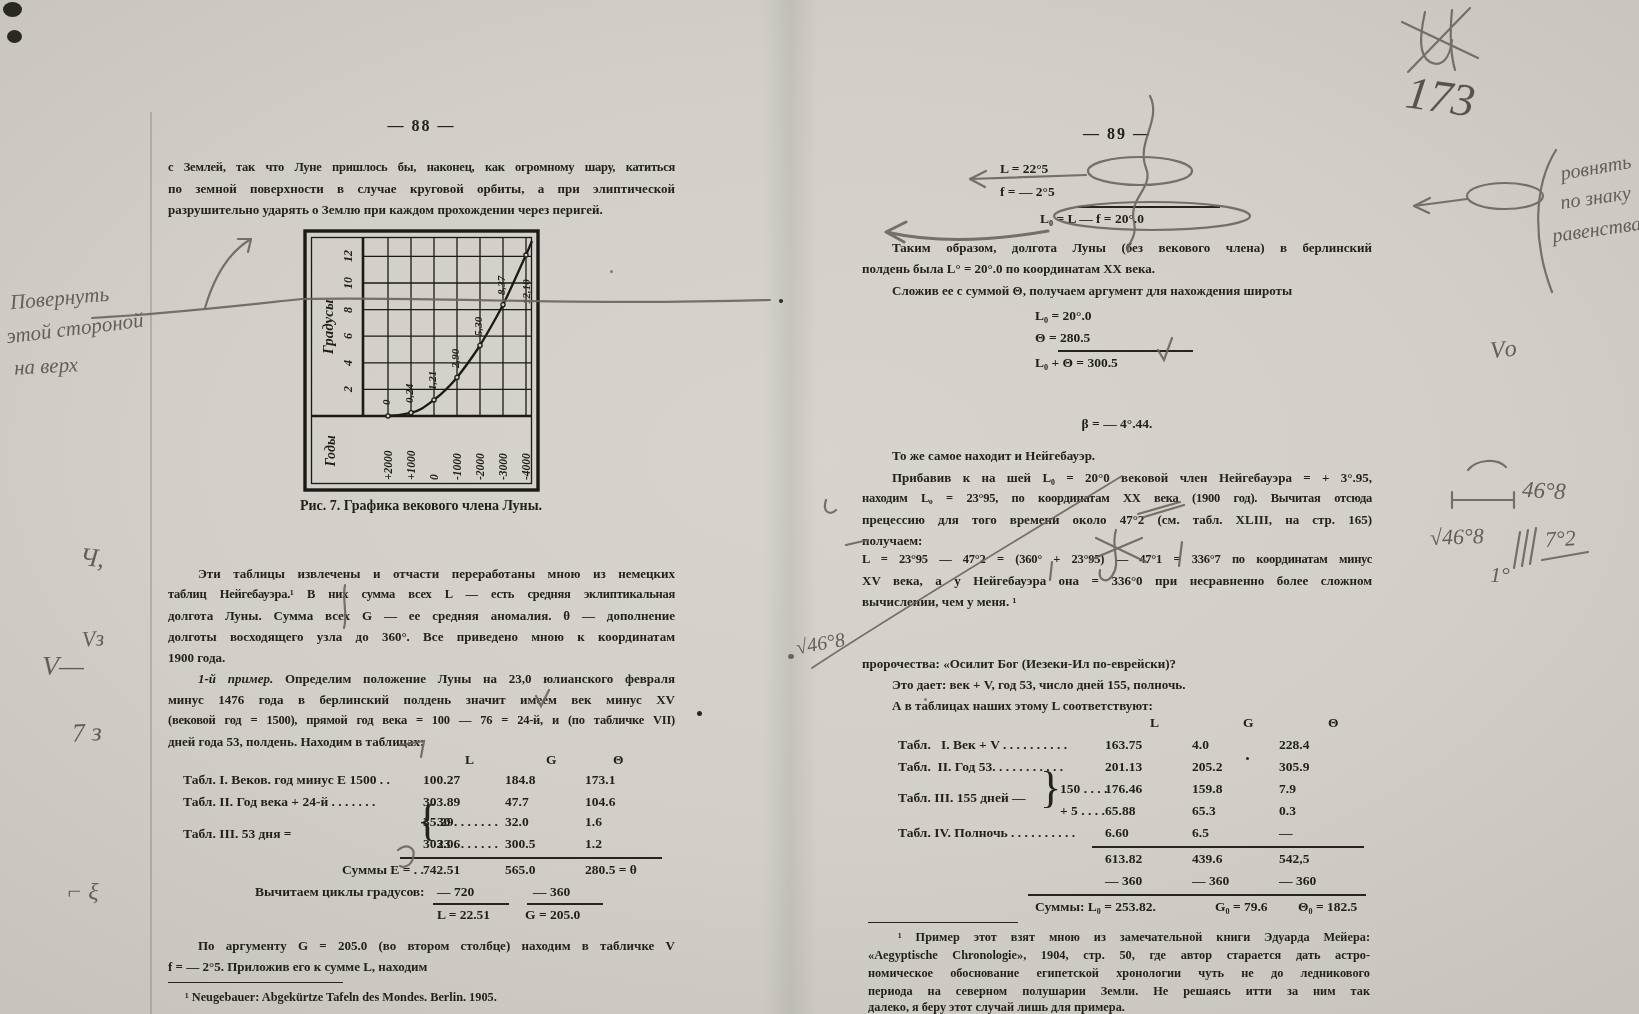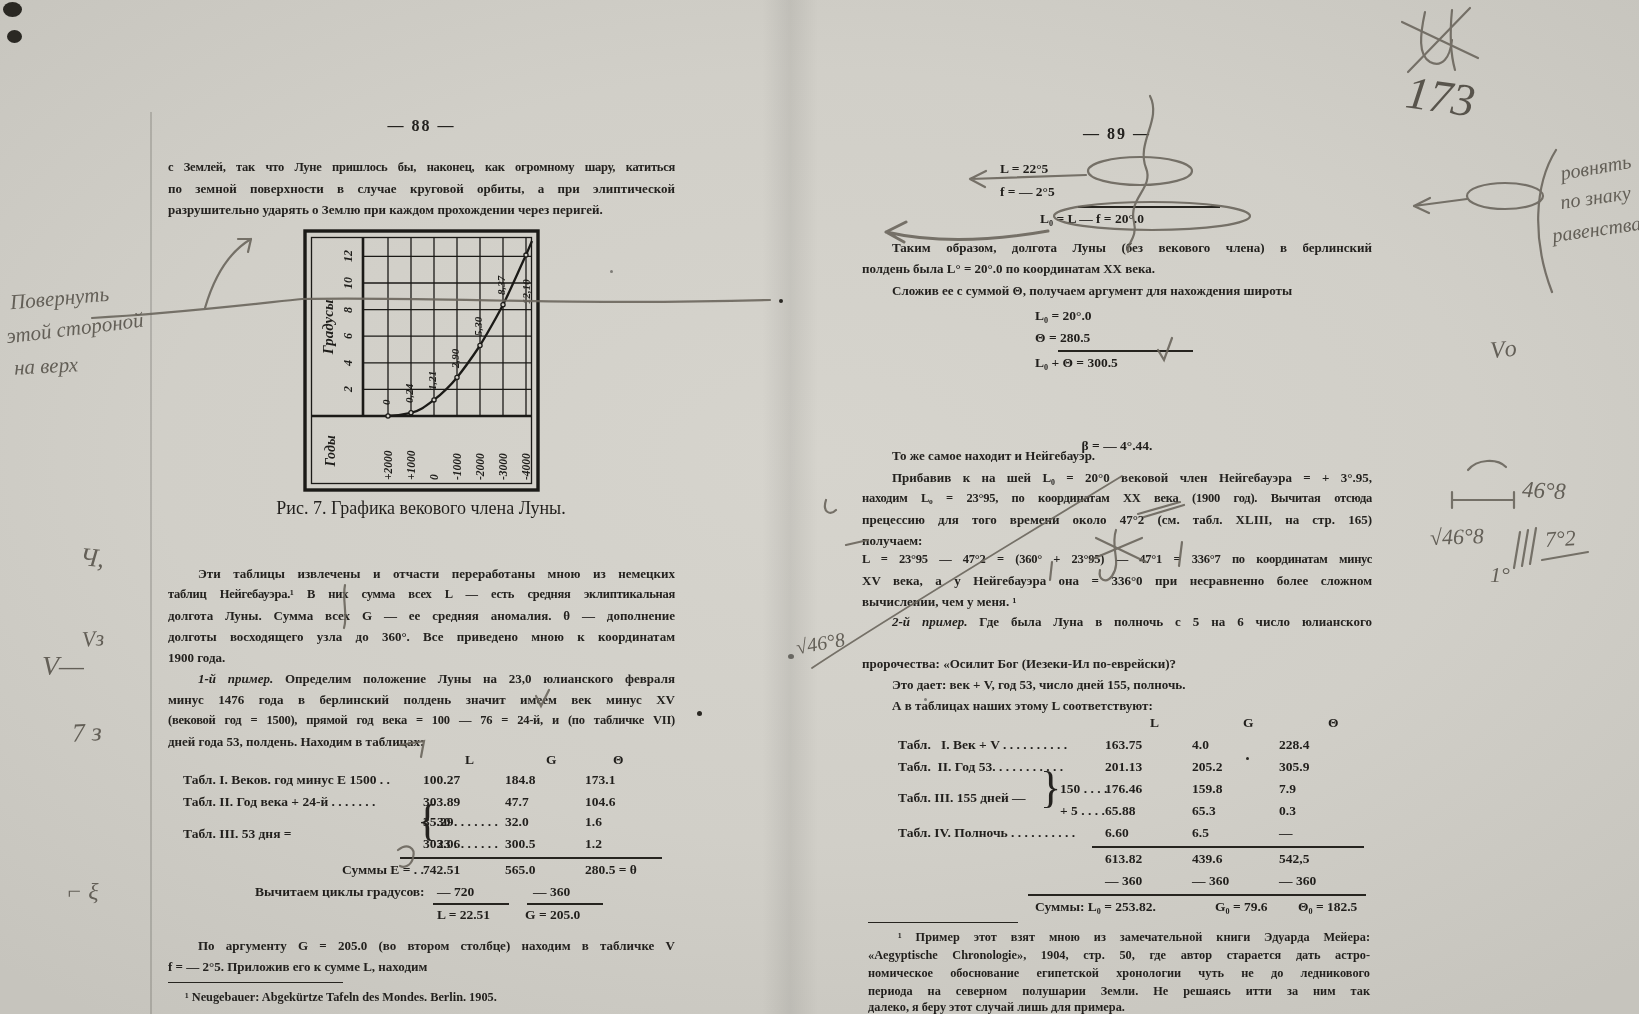--- a/index.html
+++ b/index.html
@@ -6,27 +6,27 @@
   body{width:1639px;height:1014px;overflow:hidden;background:#c8c6bf;
        font-family:"Liberation Serif","DejaVu Serif",serif;}
   #scan{position:absolute;inset:0;width:1639px;height:1014px;
         background:
           radial-gradient(1200px 700px at 50% 45%, #d6d4cd 0%, #d1cfc8 55%, #c6c4bd 100%);
         color:#211f1c;}
   .abs{position:absolute;}
   .t{font-size:13px;font-weight:bold;line-height:1.25;color:#24221f;}
   .jl{width:507px;text-align:justify;text-align-last:justify;}
   .ll{width:507px;text-align:left;}
-  .ctr{text-align:center;text-align-last:center;margin-top:22px;}
+  .ctr{text-align:center;text-align-last:center;}
   .ind{padding-left:30px;box-sizing:border-box;}
   .tight{font-size:12.5px;letter-spacing:-0.25px;}
   .lead{font-style:italic;font-weight:bold;}
   .pagenum{font-size:16px;font-weight:bold;letter-spacing:2px;text-align:center;}
   .head{font-size:18px;font-weight:bold;letter-spacing:.4px;text-align:center;}
-  .cap{font-size:18px;font-weight:normal;text-align:center;}
+  .cap{font-size:14px;font-weight:bold;text-align:center;}
   .eq{font-size:13.5px;font-weight:bold;}
   .fn{font-size:12.3px;font-weight:bold;}
   .cell{font-size:13.5px;font-weight:bold;white-space:nowrap;}
   .num{text-align:left;}
   .rule{background:#26241f;height:1.5px;}
   .brace{font-size:44px;font-weight:normal;line-height:1;color:#24221f;}
   .hw{font-style:italic;color:#635f57;white-space:nowrap;}
   .speck{border-radius:50%;background:#2a2823;}
   .crease{width:2px;background:rgba(40,38,33,.18);filter:blur(.7px);}
   .fold{background:linear-gradient(90deg,rgba(0,0,0,0) 0%,rgba(0,0,0,.07) 50%,rgba(0,0,0,0) 100%);}
@@ -198,21 +198,20 @@
 
   <div class="abs t jl ind" style="left:862px;top:470px;width:510px">Прибавив к на шей L₀ = 20°0 вековой член Нейгебауэра = + 3°.95,</div>
   <div class="abs t jl tight" style="left:862px;top:491px;width:510px">находим L₀ = 23°95, по координатам XX века (1900 год). Вычитая отсюда</div>
   <div class="abs t jl" style="left:862px;top:512px;width:510px">прецессию для того времени около 47°2 (см. табл. XLIII, на стр. 165)</div>
   <div class="abs t ll" style="left:862px;top:533px;width:510px">получаем:</div>
 
   <div class="abs t jl tight" style="left:862px;top:552px;width:510px">L = 23°95 — 47°2 = (360° + 23°95) — 47°1 = 336°7 по координатам минус</div>
   <div class="abs t jl" style="left:862px;top:573px;width:510px">XV века, а у Нейгебауэра она = 336°0 при несравненно более сложном</div>
   <div class="abs t ll" style="left:862px;top:594px;width:510px">вычислении, чем у меня. ¹</div>
 
-  <div class="abs t jl ind" style="left:862px;top:614px;width:510px"><span class="lead">2-й пример.</span><span> Где была Луна в полночь с 5 на 6 число юлианского</span></div>
   <div class="abs t ll" style="left:862px;top:656px;width:510px">пророчества: «Осилит Бог (Иезеки-Ил по-еврейски)?</div>
   <div class="abs t ll ind" style="left:862px;top:677px;width:510px">Это дает: век + V, год 53, число дней 155, полночь.</div>
   <div class="abs t ll ind" style="left:862px;top:698px;width:510px">А в таблицах наших этому L соответствуют:</div>
 
   <div class="abs cell" style="left:1150px;top:715px">L</div>
   <div class="abs cell" style="left:1243px;top:715px">G</div>
   <div class="abs cell" style="left:1328px;top:715px">Θ</div>
 
   <div class="abs cell" style="left:898px;top:737px;white-space:pre">Табл.   I. Век + V . . . . . . . . . .</div>
   <div class="abs cell num" style="left:1105px;top:737px;width:85px">163.75</div>

